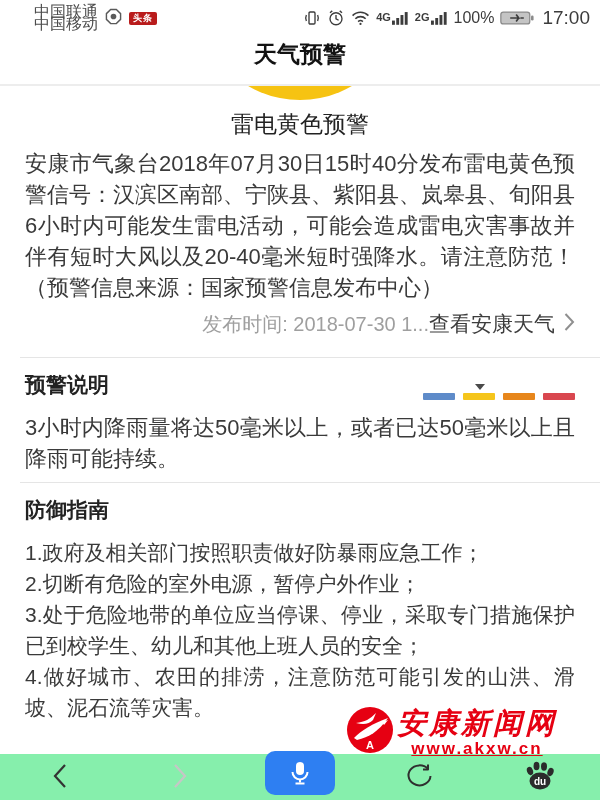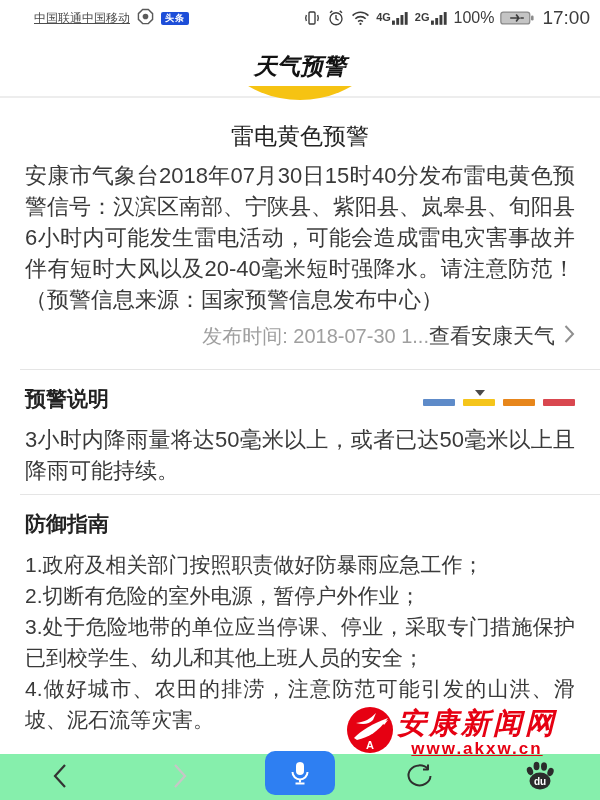--- a/index.html
+++ b/index.html
@@ -4,33 +4,33 @@
 <style>
   * { margin:0; padding:0; box-sizing:border-box; }
   html,body { width:600px; height:800px; background:#fff; overflow:hidden;
     font-family:"Liberation Sans","DejaVu Sans",sans-serif; }
   .screen { position:relative; width:600px; height:800px; background:#fff; overflow:hidden; }
 
   
   .statusbar { height:34px; display:flex; justify-content:space-between; align-items:center;
     padding:2px 10px 0 34px; }
   .sb-left { display:flex; align-items:center; gap:7px; }
-  .carriers { display:flex; flex-direction:row; font-size:12px; line-height:12.5px; color:#4c4c4c;text-decoration:underline; }
-  .toutiao { background:#1d4ed8; color:#fff; font-size:9px; font-weight:bold; line-height:13px;
+  .carriers { display:flex; flex-direction:column; font-size:16px; line-height:12.5px; color:#4c4c4c; }
+  .toutiao { background:#b91c1c; color:#fff; font-size:9px; font-weight:bold; line-height:13px;
     padding:0 4px; border-radius:2px; letter-spacing:1px; }
   .sb-right { display:flex; align-items:center; gap:6px; color:#3c3c3c; }
   .sb-right svg { display:block; }
   .netgrp { display:flex; align-items:flex-start; gap:1px; }
   .netlbl { font-size:11px; font-weight:bold; color:#3c3c3c; margin-top:1px; }
   .pct { font-size:16px; color:#3c3c3c; }
   .clock { font-size:19px; color:#3c3c3c; margin-left:2px; }
 
   
   .page-title { text-align:center; font-size:23px; font-weight:700; color:#121212;
-    margin-top:18px; line-height:28px;font-style:italic; }
+    margin-top:6px; line-height:28px; }
   .header-rule { margin-top:16px; border-bottom:2px solid #ededed; }
   .circle-clip { position:absolute; top:86px; left:197px; width:206px; height:14px; overflow:hidden; }
   .circle-clip .yellow-circle { position:absolute; top:-192px; left:0; width:206px; height:206px;
     border-radius:50%; background:#f6c312; }
 
   
   .alert-title { text-align:center; font-size:23px; font-weight:400; color:#222;
     margin-top:24px; line-height:28px; }
   .alert-body { margin:10px 25px 0 25px; font-size:22px; line-height:31px; color:#3a3a3a;
     text-align:justify; }
@@ -38,21 +38,21 @@
     height:26px; }
   .pub-time { font-size:20px; color:#9f9f9f; }
   .weather-link { display:flex; align-items:center; gap:8px; font-size:21px; color:#3d3d3d; cursor:pointer; }
 
   .rule { margin:0 0 0 20px; border-bottom:1px solid #e5e5e5; }
   .rule1 { margin-top:20px; }
   .rule2 { margin-top:8px; }
 
   
   section { padding:0 25px; }
-  .sec-head { margin-top:16px; display:flex; justify-content:space-between; align-items:center; }
+  .sec-head { margin-top:16px; display:flex; justify-content:space-between; align-items:flex-end;font-family:Liberation Mono, monospace; }
   h3.sec-title { font-size:21px; font-weight:600; color:#222; line-height:26px; }
   .severity { position:relative; display:flex; gap:8px; align-items:center; padding-top:6px; }
   .sev-bar { width:32px; height:7px; border-radius:1px; display:block; }
   .sev-blue { background:#5e8bc9; } .sev-yellow { background:#f5c51b; }
   .sev-orange { background:#e7861b; } .sev-red { background:#d9474f; }
   .sev-tri { position:absolute; top:-3px; left:52px; width:0; height:0;
     border-left:5px solid transparent; border-right:5px solid transparent; border-top:6px solid #4a4a4a; }
   .sec-body { margin-top:12px; font-size:22px; line-height:31px; color:#3a3a3a; text-align:justify; }
   .guide-items { margin-top:12px; }
   .guide-items p { font-size:21px; line-height:31px; color:#3a3a3a; text-align:justify; }

